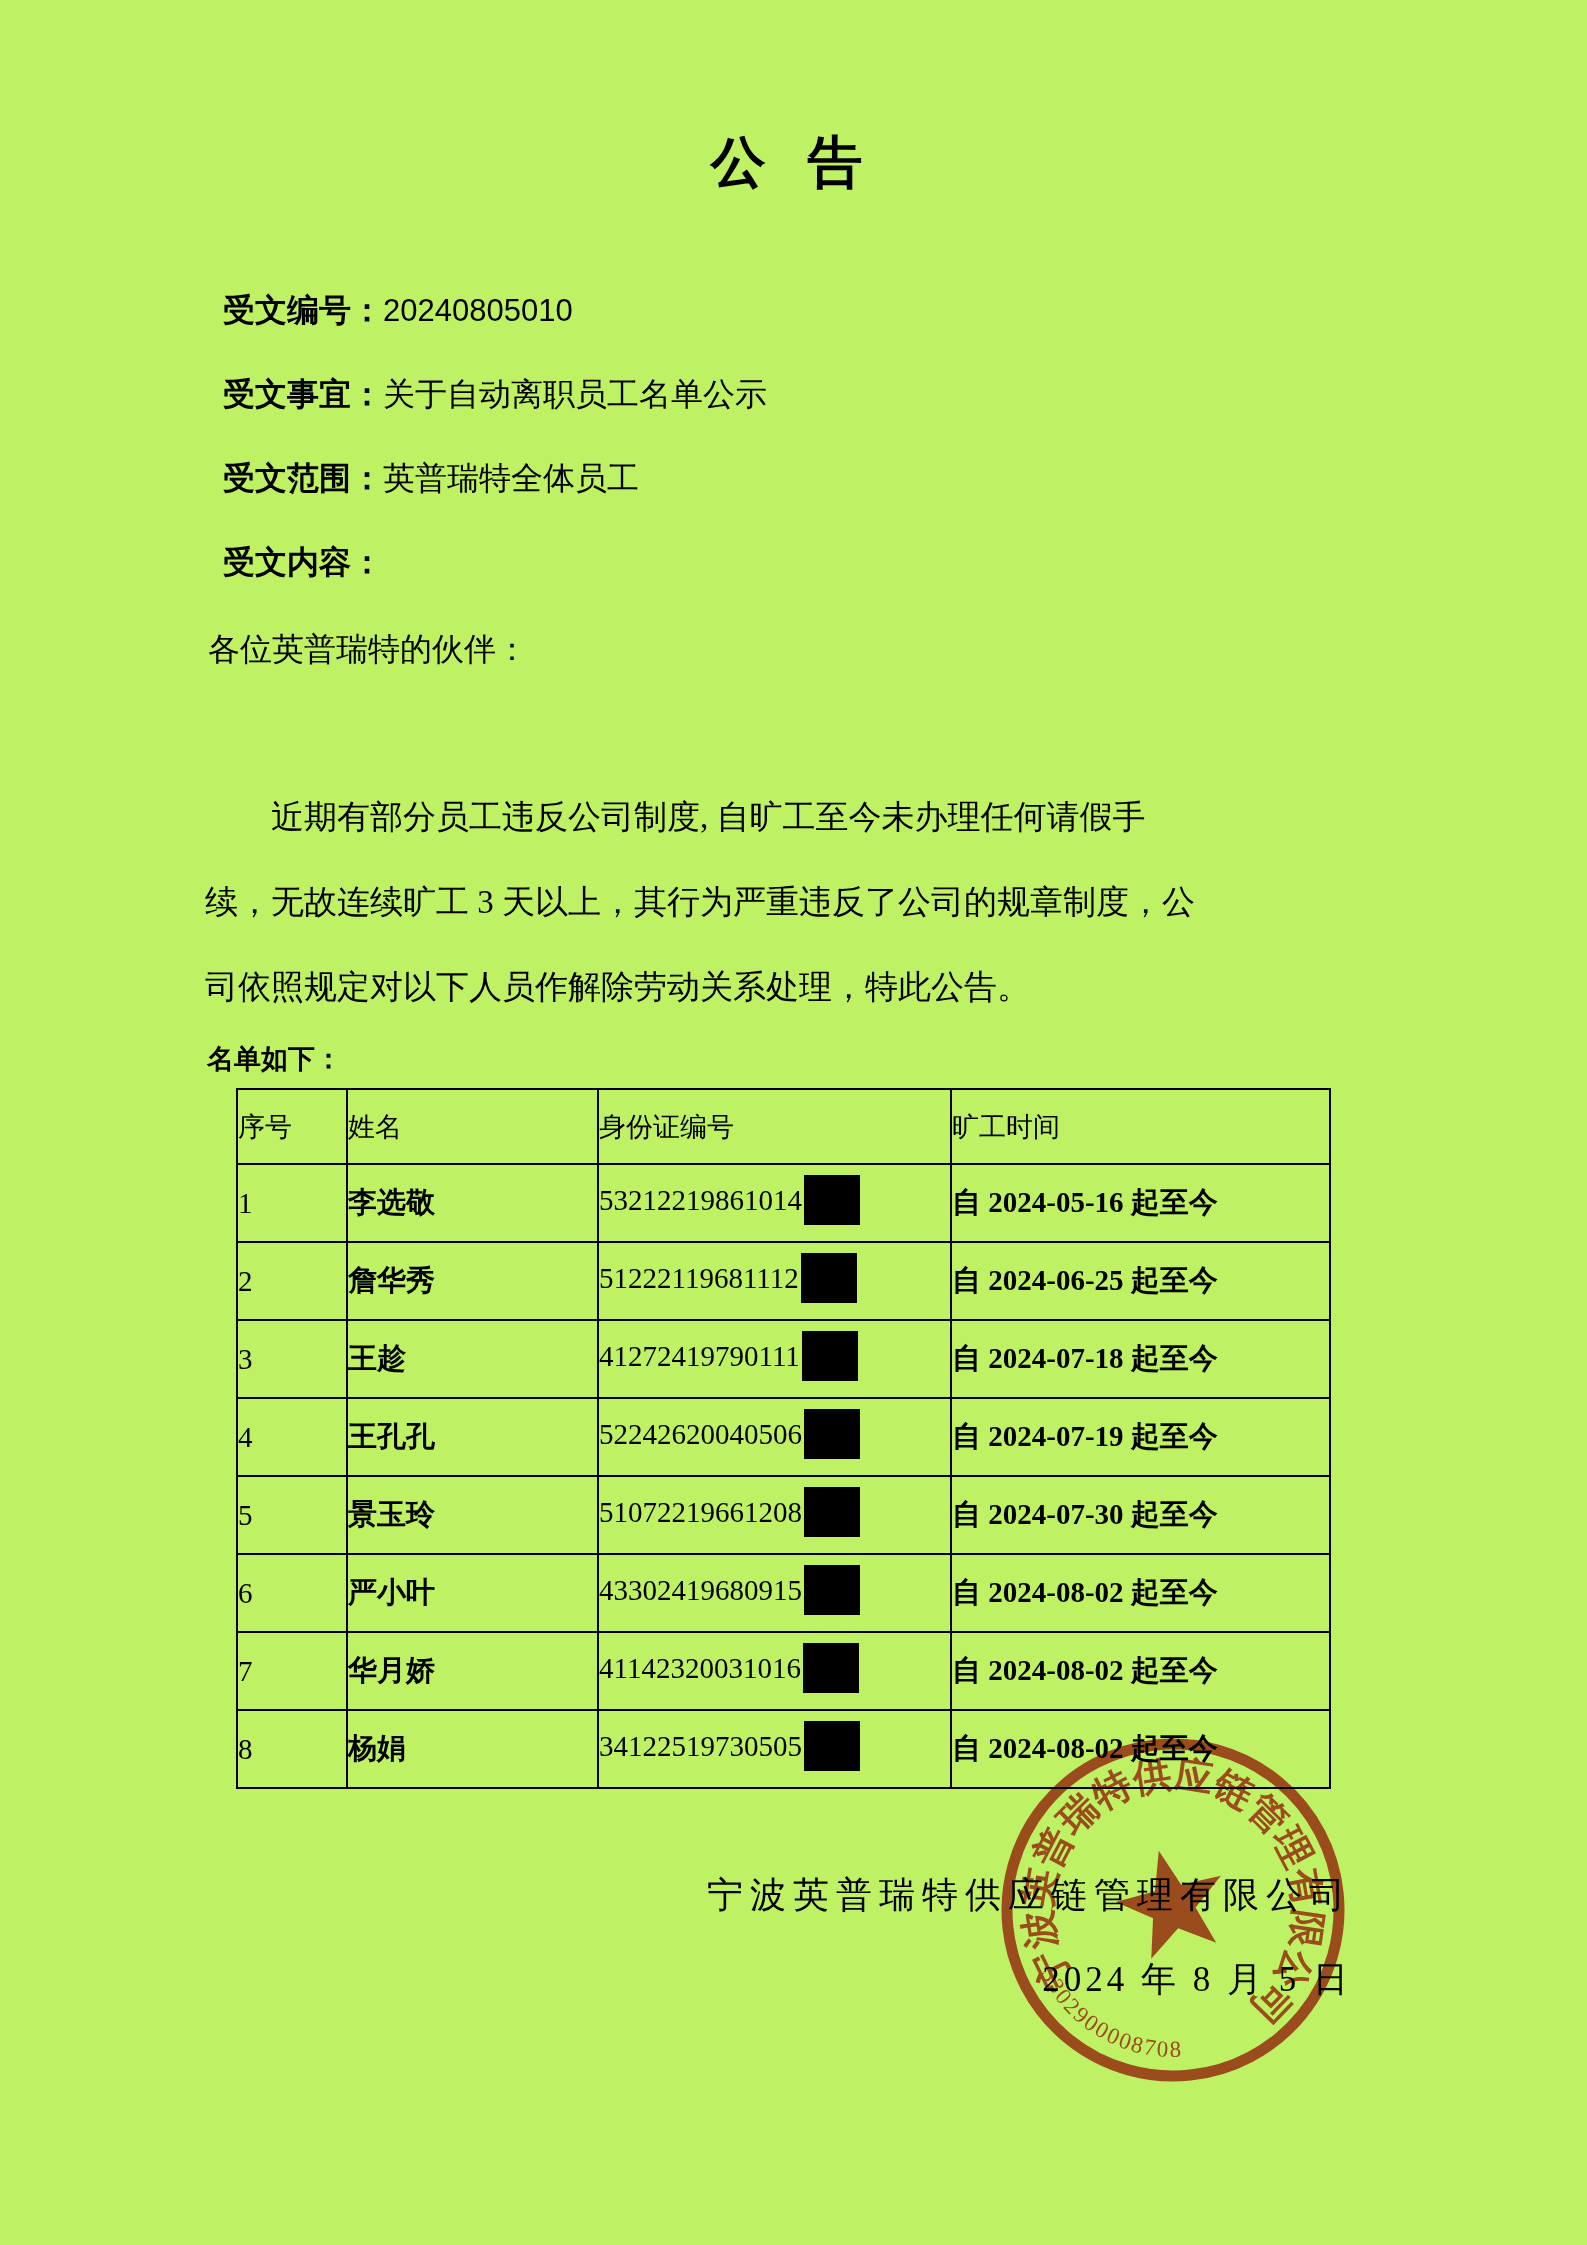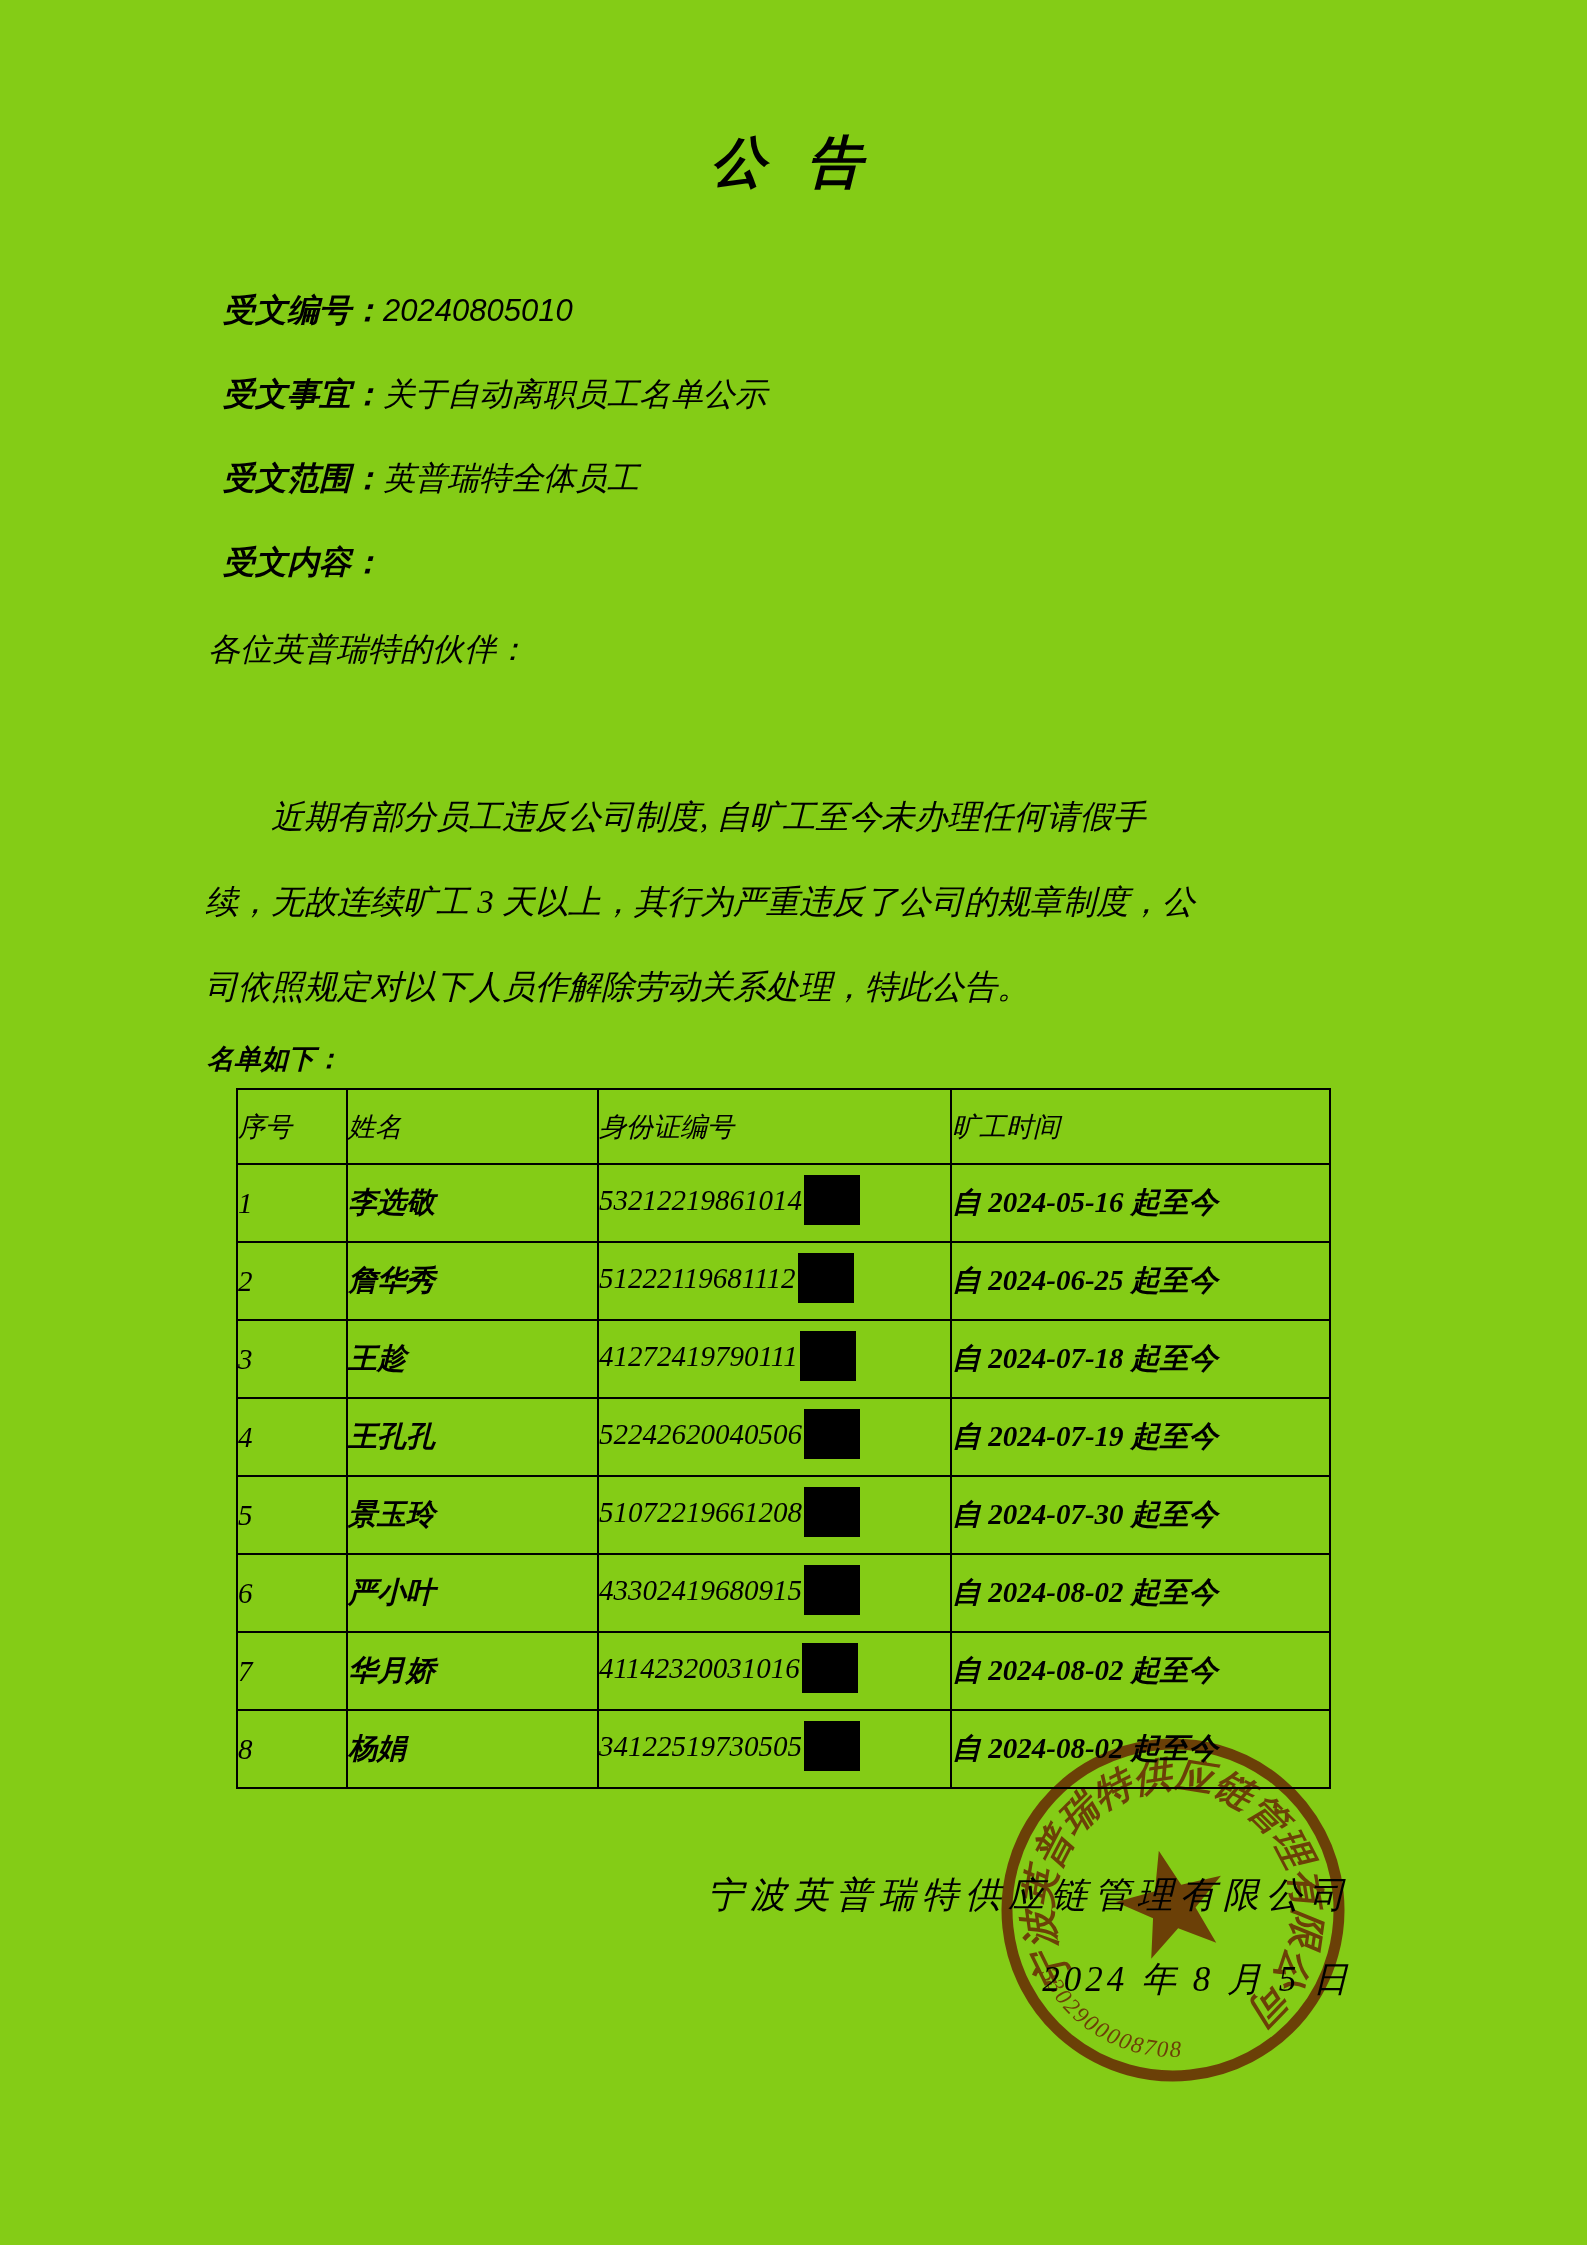--- a/index.html
+++ b/index.html
@@ -1,23 +1,22 @@
 <!DOCTYPE html>
 <html><head>
 <meta charset="utf-8">
 <style>
   html,body{margin:0;padding:0;background:#ffffff;}
   .page{
     position:relative;
     width:1587px;height:2245px;
-    background:#84cc16;
+    background:#bef264;
     font-family:"Liberation Serif","DejaVu Serif",serif;
     color:#000;
     overflow:hidden;
-    font-style:italic;
   }
   .doc-title{
     position:absolute;top:126px;left:0;width:100%;
     text-align:center;font-size:55px;font-weight:bold;
     letter-spacing:14px;color:#000;
   }
   .fields{position:absolute;top:290px;left:223px;}
   .field-row{height:84px;font-size:32px;line-height:40px;}
   .field-label{font-weight:bold;text-align:right;}
   .field-value{}

